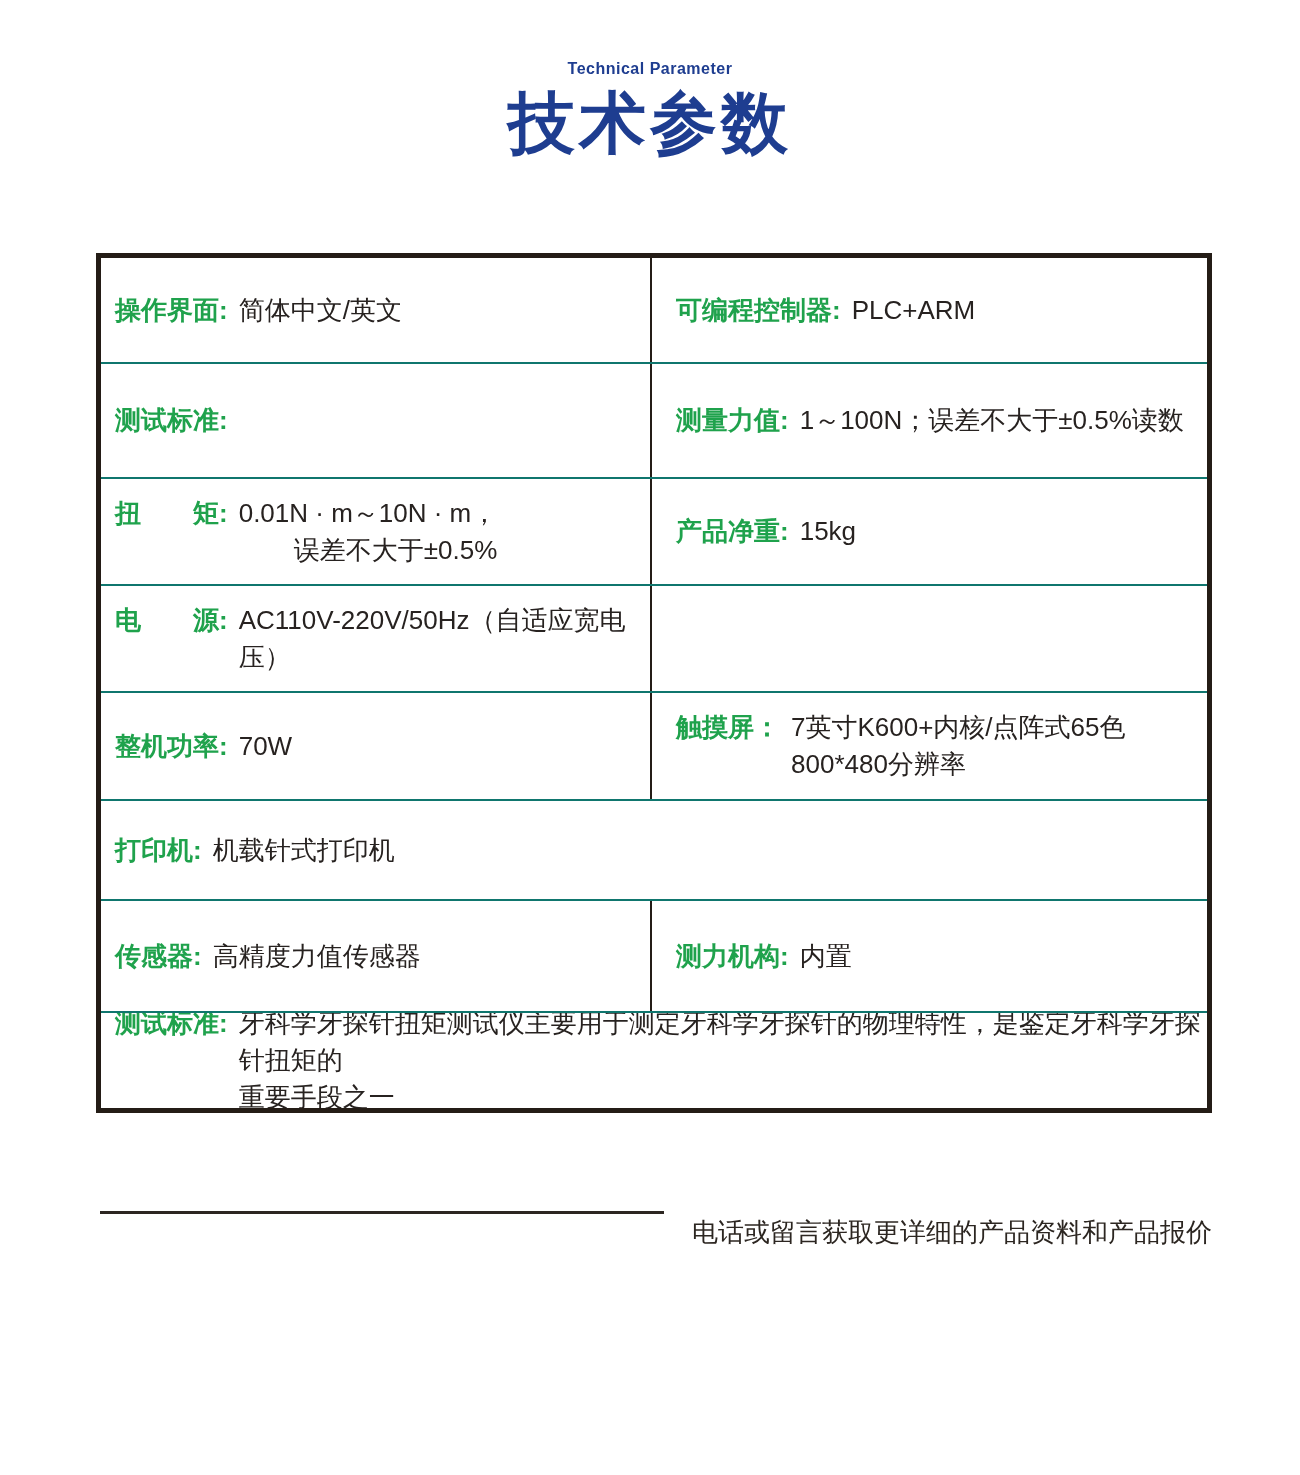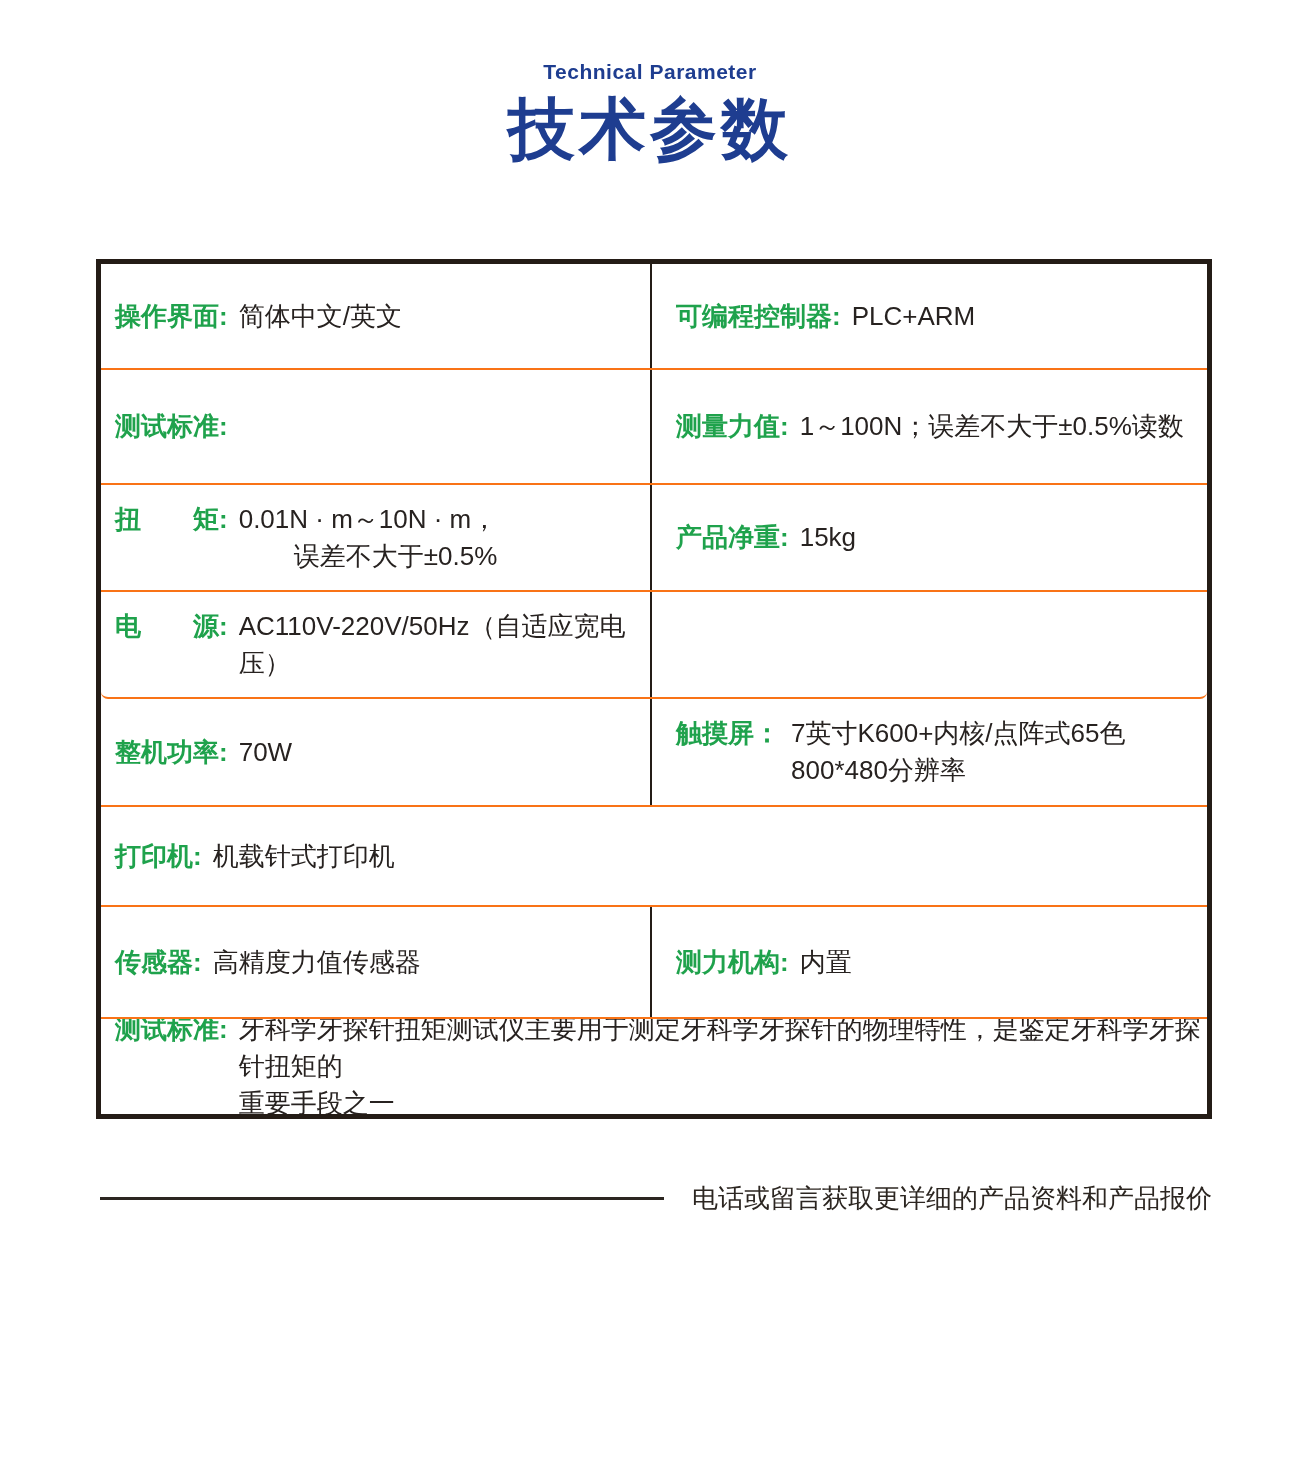--- a/index.html
+++ b/index.html
@@ -3,50 +3,50 @@
 <meta charset="utf-8">
 <style>
   html,body{margin:0;padding:0;background:#ffffff;}
   body{
     width:1300px;height:1475px;position:relative;
     font-family:"Liberation Sans","DejaVu Sans",sans-serif;
     -webkit-font-smoothing:antialiased;
   }
   .subtitle{
     margin-top:60px;text-align:center;
-    color:#1e3d90;font-size:21px;font-weight:700;letter-spacing:0.5px;
+    color:#1e3d90;font-size:16px;font-weight:700;letter-spacing:0.5px;
   }
   .title{
     margin-top:0;text-align:center;
     color:#1e3d90;font-size:67px;font-weight:700;letter-spacing:4px;
   }
   .spec-table{
     margin:84px 0 0 96px;width:1116px;box-sizing:border-box;
     border:5px solid #241c16;background:#ffffff;
   }
-  .t-row{display:flex;border-bottom:2px solid #f97316;}
+  .t-row{display:flex;border-bottom:2px solid #0f766e;}
   .t-row:last-child{border-bottom:none;}
   .t-row:nth-child(1){height:104px;}
   .t-row:nth-child(2){height:113px;justify-content:center;}
   .t-row:nth-child(3){height:105px;text-align:right;}
-  .t-row:nth-child(4){height:105px;border-radius:7px;}
+  .t-row:nth-child(4){height:105px;}
   .t-row:nth-child(5){height:106px;}
   .t-row:nth-child(6){height:98px;}
   .t-row:nth-child(7){height:110px;}
   .t-row:nth-child(8){height:95px;}
   .t-cell{display:flex;align-items:center;box-sizing:border-box;padding-left:14px;overflow:hidden;}
   .t-cell.left{width:551px;border-right:2px solid #241c16;}
   .t-cell.right{flex:1;padding-left:24px;}
   .t-cell.full{width:100%;}
   .pair{display:flex;align-items:flex-start;font-size:26px;line-height:1.42;}
   .label{color:#1fa24c;font-weight:700;white-space:nowrap;margin-right:11px;}
   .value{color:#272220;font-weight:400;white-space:pre-line;}
   .footer{display:flex;align-items:center;gap:28px;margin:62px 88px 0 100px;}
   .rule{flex:1;height:3px;background:#2c2621;}
-  .note{font-size:26px;color:#2c2621;white-space:nowrap;}
+  .note{font-size:26px;color:#2c2621;white-space:nowrap;margin-top:40px;}
 </style>
 </head>
 <body>
 
 <div class="subtitle">Technical Parameter</div>
 <div class="title">技术参数</div>
 
 <div class="spec-table">
 
   <div class="t-row">

